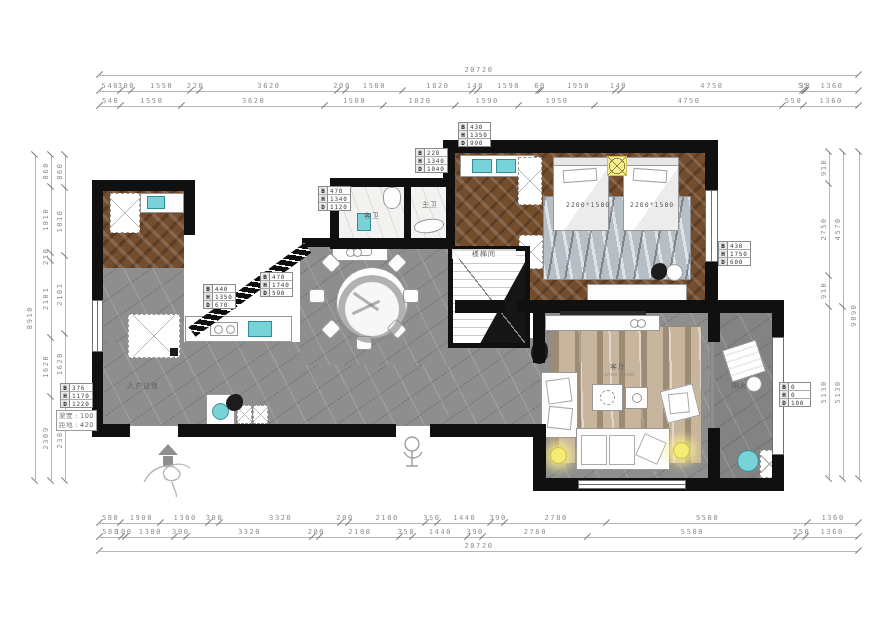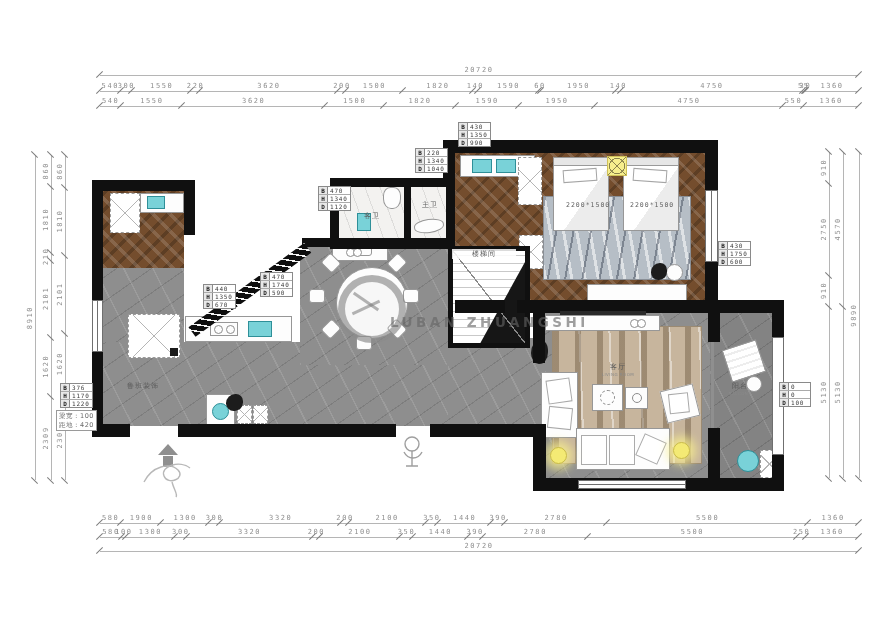--- a/index.html
+++ b/index.html
@@ -532,21 +532,21 @@
   <div class="f teal" style="left:248px;top:321px;width:24px;height:16px;"></div>
 
   <div class="f" style="left:206px;top:394px;width:29px;height:32px;">
     <div class="abs circ teal" style="left:5px;top:8px;width:17px;height:17px;"></div>
   </div>
   <div class="blob" style="left:226px;top:394px;width:17px;height:17px;"></div>
   <div class="f hatchx" style="left:237px;top:405px;width:15px;height:19px;"></div>
   <div class="f hatchx" style="left:253px;top:405px;width:15px;height:19px;"></div>
 
   <div class="rlab" style="left:118px;top:381px;width:50px;">
-      <span class="cn">鲁班装饰</span>
+      <span class="cn">入户过道</span>
     </div>
 
   <div class="f" style="left:332px;top:243px;width:56px;height:18px;"></div>
   <div class="deco2c" style="left:348px;top:248px;">
       <i></i>
       <i></i>
     </div>
   <div class="f circ" style="left:336px;top:267px;width:72px;height:72px;"></div>
   <div class="f" style="left:403px;top:289px;width:16px;height:14px;border-radius:3px;"></div>
   <div class="f" style="left:389px;top:322px;width:16px;height:14px;border-radius:3px;transform:rotate(45deg);"></div>
@@ -724,15 +724,14 @@
     </div>
   <div class="notebox" style="left:56px;top:410px;">
     <div>梁宽：100</div>
     <div>距地：420</div>
   </div>
 
   <div class="wm wm-ring" style="left:338px;top:275px;width:54px;height:54px;">
     <div class="abs" style="left:6px;top:18px;width:30px;height:3px;background:rgba(120,120,120,.55);transform:rotate(35deg);"></div>
     <div class="abs" style="left:6px;top:24px;width:30px;height:3px;background:rgba(120,120,120,.55);transform:rotate(-25deg);"></div>
   </div>
-  <div class="wm wm-en" style="left:390px;top:314px;">LUBAN ZHUANGSHI</div>
 
 </div>
 
 </body></html>

